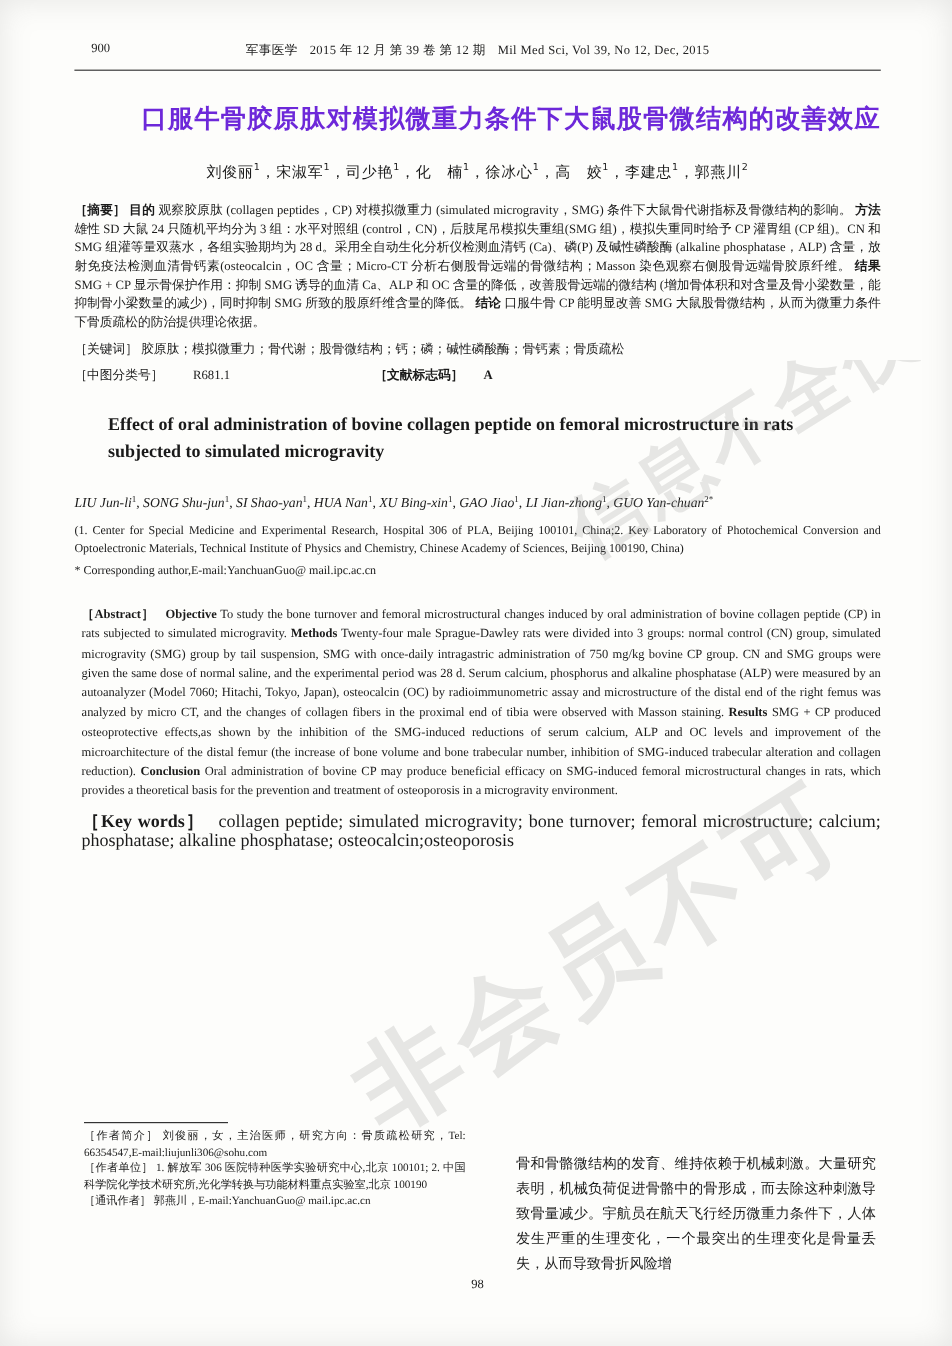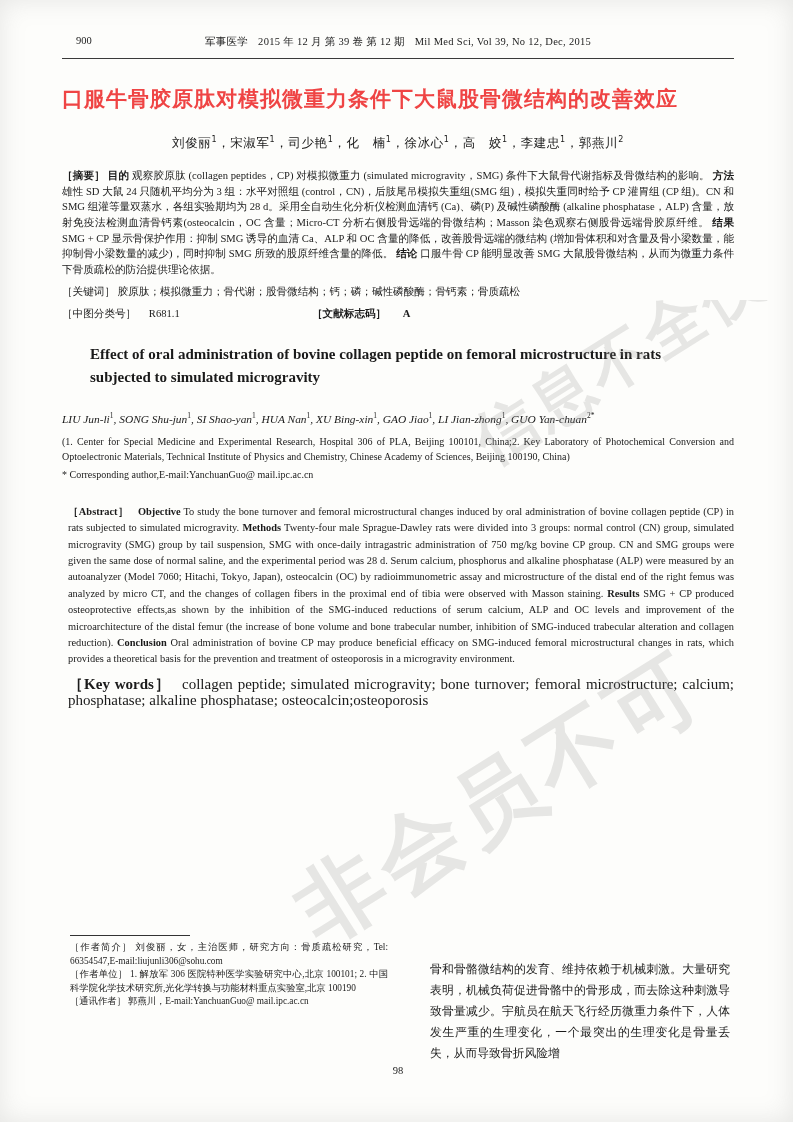--- a/index.html
+++ b/index.html
@@ -42,26 +42,26 @@
   .runhead .ctr .sep { display:inline-block; width:10px; }
   .rule {
     border-top:1px solid #3a3a3a;
     margin:2px 0 0 0;
     height:0;
   }
 
   
   .cn-title {
     margin-top:26px;
-    text-align:left;
+    text-align:right;
     font-size:21px;
     font-weight:bold;
     letter-spacing:1px;
     font-family:"DejaVu Sans", sans-serif;
-    color:#ef4444;
+    color:#6d28d9;
   }
   .cn-authors {
     margin-top:22px;
     text-align:center;
     font-size:12.5px;
     letter-spacing:0.6px;
     font-family:"DejaVu Sans", sans-serif;
   }
   .cn-authors sup { font-size:8px; }
 
@@ -235,21 +235,21 @@
     </div>
 
     <div class="cn-kw">
       <span>［关键词］</span>
       <span>胶原肽；模拟微重力；骨代谢；股骨微结构；钙；磷；碱性磷酸酶；骨钙素；骨质疏松</span>
     </div>
 
     <div class="meta-row">
       <div class="c1">
         <span>［中图分类号］</span>
-        <span style="margin-left:10px">R681.1</span>
+        <span style="margin-left:22px">R681.1</span>
       </div>
       <div class="c2">
         <span>［文献标志码］</span>
         <span style="margin-left:14px">A</span>
       </div>
     </div>
 
 
     <div class="en-title">Effect of oral administration of bovine collagen peptide on femoral microstructure in rats subjected to simulated microgravity</div>
     <div class="en-authors">LIU Jun-li<sup>1</sup>, SONG Shu-jun<sup>1</sup>, SI Shao-yan<sup>1</sup>, HUA Nan<sup>1</sup>, XU Bing-xin<sup>1</sup>, GAO Jiao<sup>1</sup>, LI Jian-zhong<sup>1</sup>, GUO Yan-chuan<sup>2*</sup></div>

